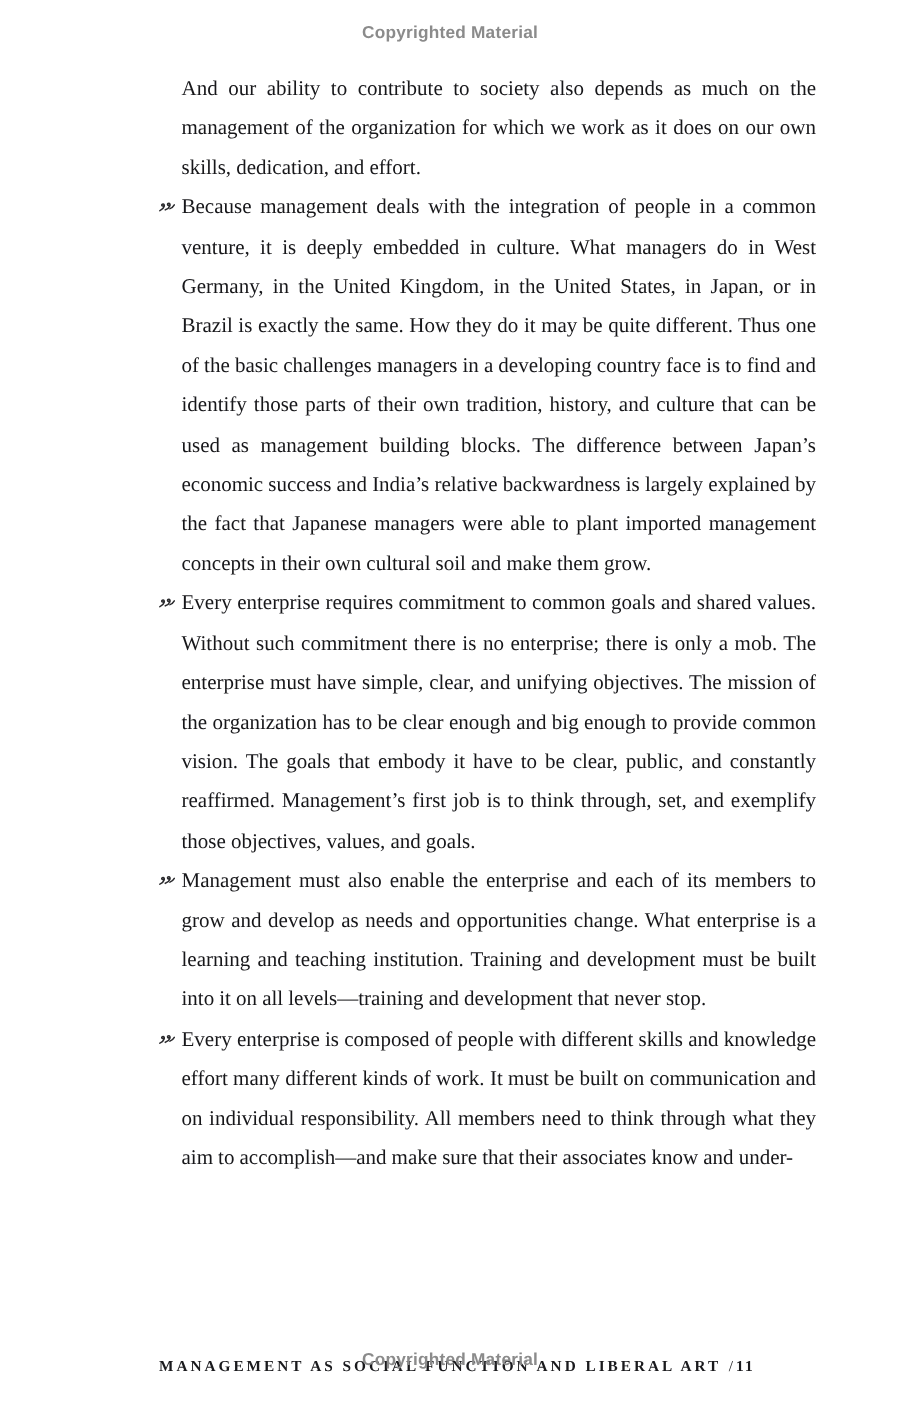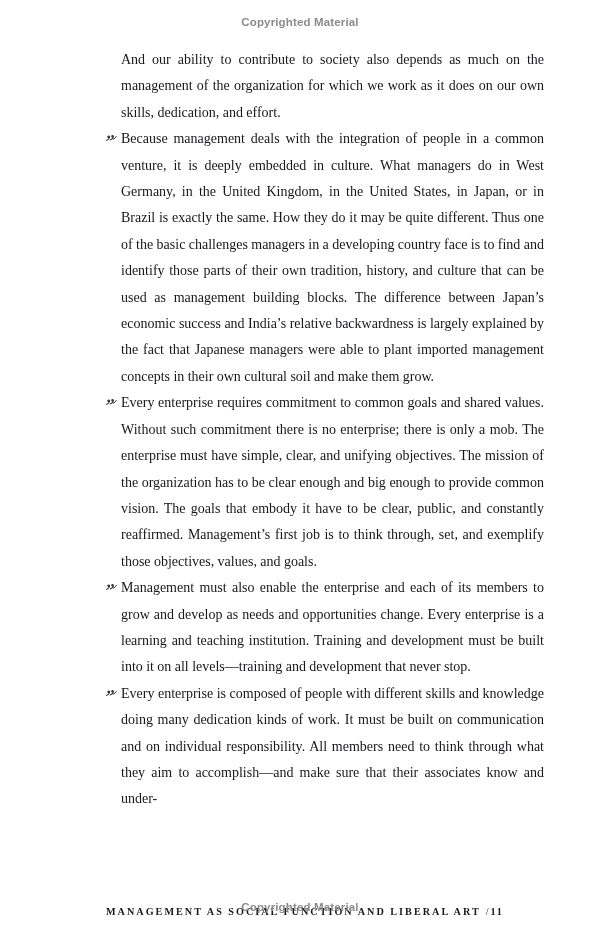--- a/index.html
+++ b/index.html
@@ -148,32 +148,32 @@
     </p>
 
     <p class="para bullet">
       <span class="marker">
         <svg width="11" height="7" viewBox="0 0 11 7" aria-hidden="true">
           <path d="M0.6 5.9 C2.0 5.3 3.0 4.3 3.4 3.1 C3.7 2.2 3.4 1.5 2.7 1.5 C2.1 1.5 1.7 2.0 1.9 2.5 C2.1 3.0 2.8 3.0 3.1 2.6" fill="none" stroke="#2a2a2d" stroke-width="1.05" stroke-linecap="round"></path>
           <path d="M4.2 5.4 C5.6 5.0 6.7 4.0 7.2 2.8 C7.6 1.8 7.2 1.0 6.5 1.0 C5.9 1.0 5.5 1.6 5.8 2.1 C6.0 2.5 6.6 2.5 6.9 2.2" fill="none" stroke="#2a2a2d" stroke-width="1.05" stroke-linecap="round"></path>
           <path d="M7.3 4.6 C8.6 4.1 9.6 3.2 10.2 2.1" fill="none" stroke="#2a2a2d" stroke-width="1.0" stroke-linecap="round"></path>
         </svg>
       </span>
-      <span>Management must also enable the enterprise and each of its members to grow and develop as needs and opportunities change. Every enterprise is a learning and teaching institution. Training and development must be built into it on all levels—training and development that never stop.</span>
+      <span>Management must also enable the enterprise and each of its members to grow and develop as needs and opportunities change. What enterprise is a learning and teaching institution. Training and development must be built into it on all levels—training and development that never stop.</span>
     </p>
 
     <p class="para bullet">
       <span class="marker">
         <svg width="11" height="7" viewBox="0 0 11 7" aria-hidden="true">
           <path d="M0.6 5.9 C2.0 5.3 3.0 4.3 3.4 3.1 C3.7 2.2 3.4 1.5 2.7 1.5 C2.1 1.5 1.7 2.0 1.9 2.5 C2.1 3.0 2.8 3.0 3.1 2.6" fill="none" stroke="#2a2a2d" stroke-width="1.05" stroke-linecap="round"></path>
           <path d="M4.2 5.4 C5.6 5.0 6.7 4.0 7.2 2.8 C7.6 1.8 7.2 1.0 6.5 1.0 C5.9 1.0 5.5 1.6 5.8 2.1 C6.0 2.5 6.6 2.5 6.9 2.2" fill="none" stroke="#2a2a2d" stroke-width="1.05" stroke-linecap="round"></path>
           <path d="M7.3 4.6 C8.6 4.1 9.6 3.2 10.2 2.1" fill="none" stroke="#2a2a2d" stroke-width="1.0" stroke-linecap="round"></path>
         </svg>
       </span>
-      <span>Every enterprise is composed of people with different skills and knowledge doing many dedication kinds of work. It must be built on communication and on individual responsibility. All members need to think through what they aim to accomplish—and make sure that their associates know and under-</span>
+      <span>Every enterprise is composed of people with different skills and knowledge effort many different kinds of work. It must be built on communication and on individual responsibility. All members need to think through what they aim to accomplish—and make sure that their associates know and under-</span>
     </p>
 
   </div>
 
   <div class="footer">
     <span class="chapter-title">Management as Social Function and Liberal Art</span>
     <span class="sep">/</span>
     <span class="folio">11</span>
   </div>
 

